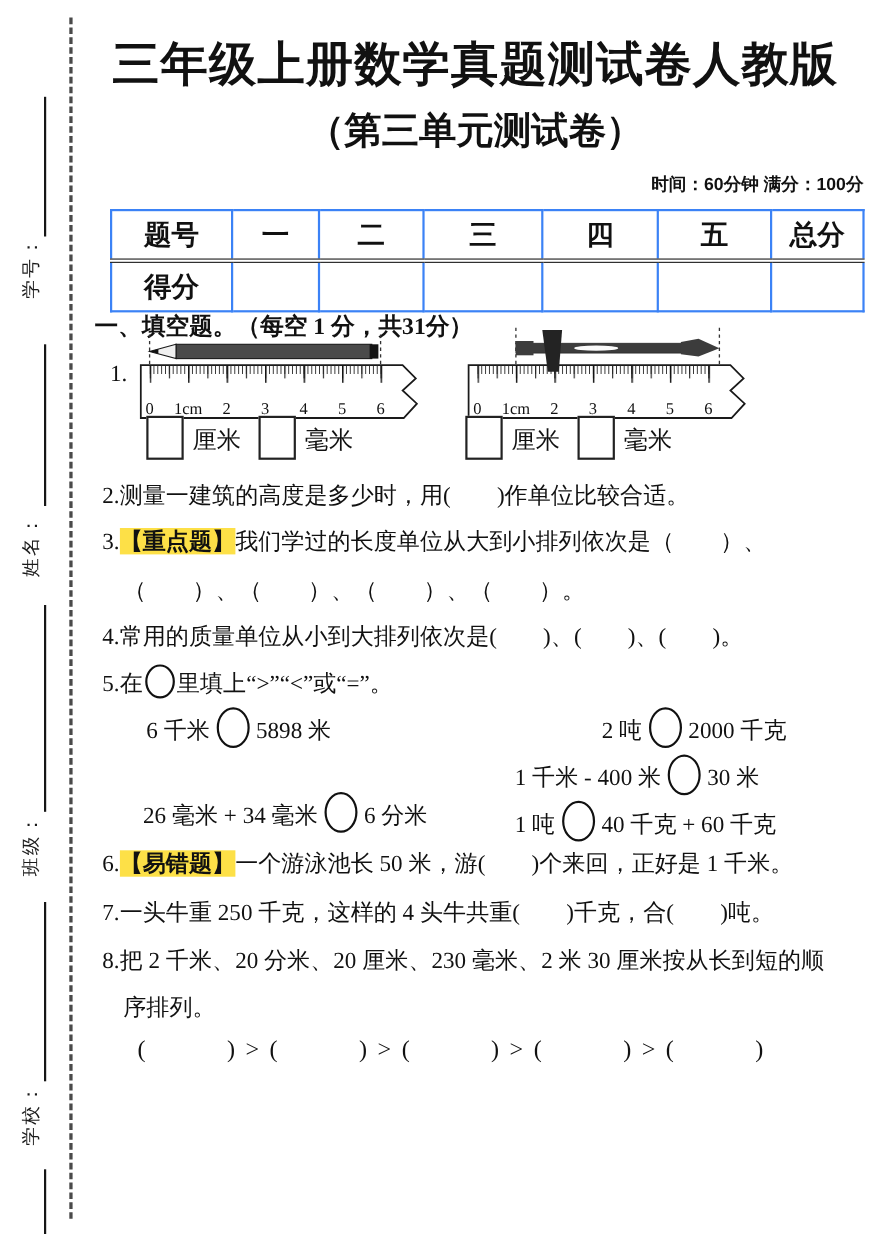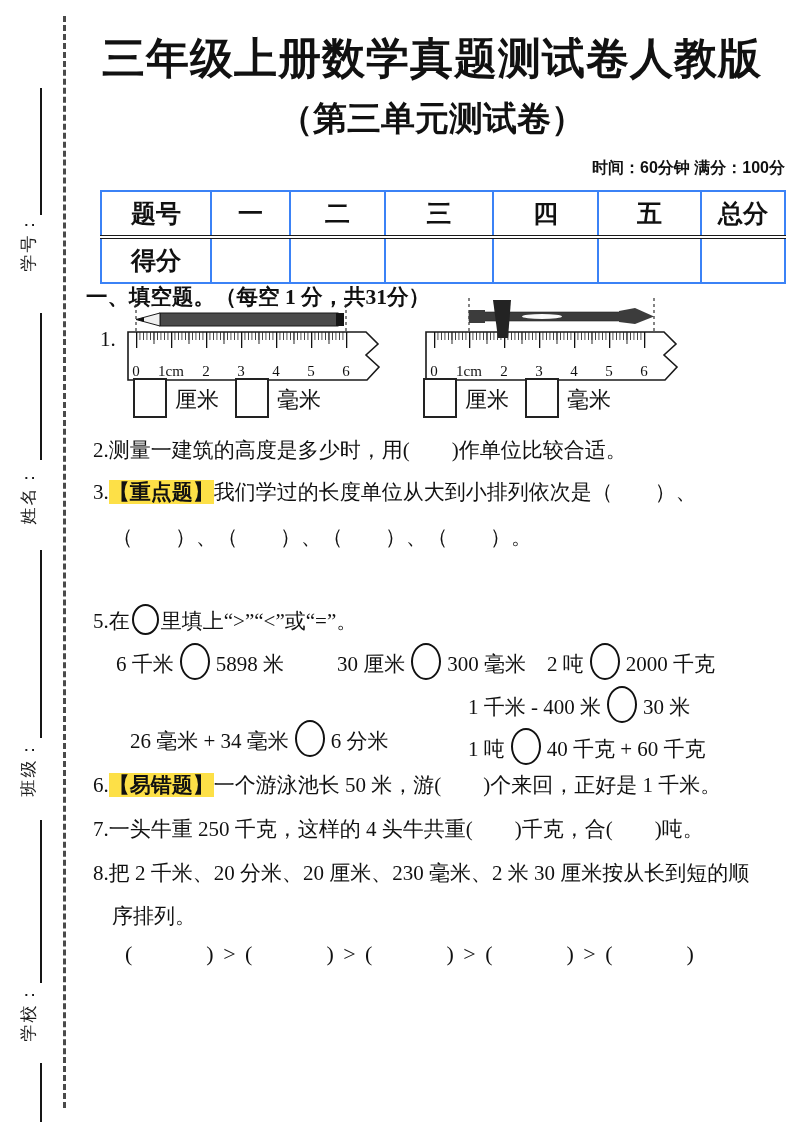--- a/index.html
+++ b/index.html
@@ -177,26 +177,26 @@
     <span class="abox"></span><span class="ulabel">厘米</span><span class="abox"></span><span class="ulabel">毫米</span>
   </div>
 
   <div class="qline" style="left:93px;top:437px;">2.测量一建筑的高度是多少时，用(　　)作单位比较合适。</div>
 
   <div class="qline" style="left:93px;top:479px;">
     <span>3.</span><span class="tag">【重点题】</span><span>我们学过的长度单位从大到小排列依次是（　　）、</span>
   </div>
   <div class="qline" style="left:112px;top:524px;">（　　）、（　　）、（　　）、（　　）。</div>
 
+  <div class="qline" style="left:93px;top:565px;">4.常用的质量单位从小到大排列依次是(　　)、(　　)、(　　)。</div>
 
   <div class="qline" style="left:93px;top:604px;">
     <span>5.在</span><span class="circle-sm"></span><span>里填上“&gt;”“&lt;”或“=”。</span>
   </div>
-  <span class="qline" style="left:116px;top:643px;"><span>6 千米</span><span class="circle"></span><span>5898 米</span></span>
-  <span class="qline" style="left:337px;top:643px;"><span>30 厘米</span><span class="circle"></span><span>300 毫米</span></span>
+  <span class="qline" style="left:133px;top:643px;"><span>6 千米</span><span class="circle"></span><span>5898 米</span></span>
   <span class="qline" style="left:547px;top:643px;"><span>2 吨</span><span class="circle"></span><span>2000 千克</span></span>
   <span class="qline" style="left:130px;top:720px;"><span>26 毫米 + 34 毫米</span><span class="circle"></span><span>6 分米</span></span>
   <span class="qline" style="left:468px;top:686px;"><span>1 千米 - 400 米</span><span class="circle"></span><span>30 米</span></span>
   <span class="qline" style="left:468px;top:728px;"><span>1 吨</span><span class="circle"></span><span>40 千克 + 60 千克</span></span>
 
   <div class="qline" style="left:93px;top:772px;">
     <span>6.</span><span class="tag">【易错题】</span><span>一个游泳池长 50 米，游(　　)个来回，正好是 1 千米。</span>
   </div>
 
   <div class="qline" style="left:93px;top:816px;">7.一头牛重 250 千克，这样的 4 头牛共重(　　)千克，合(　　)吨。</div>

